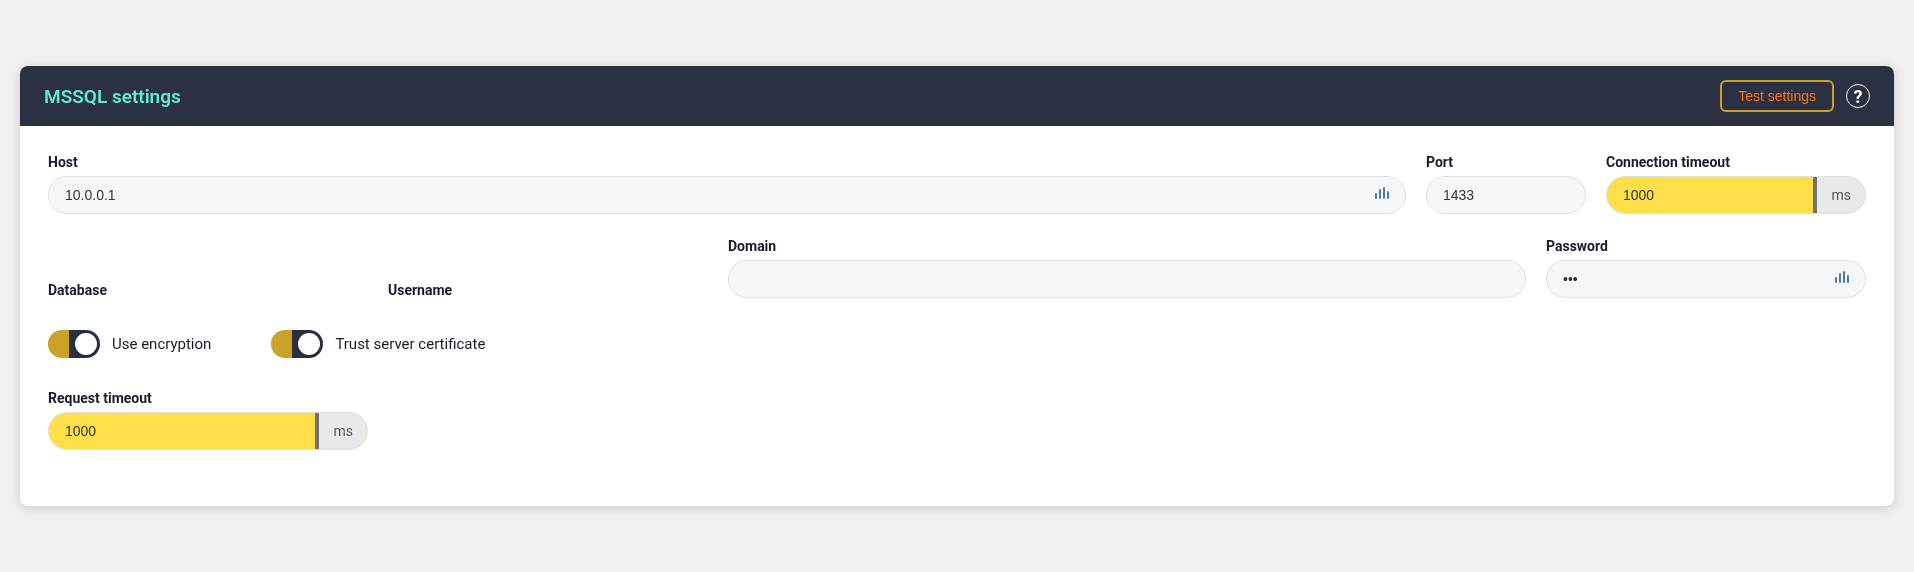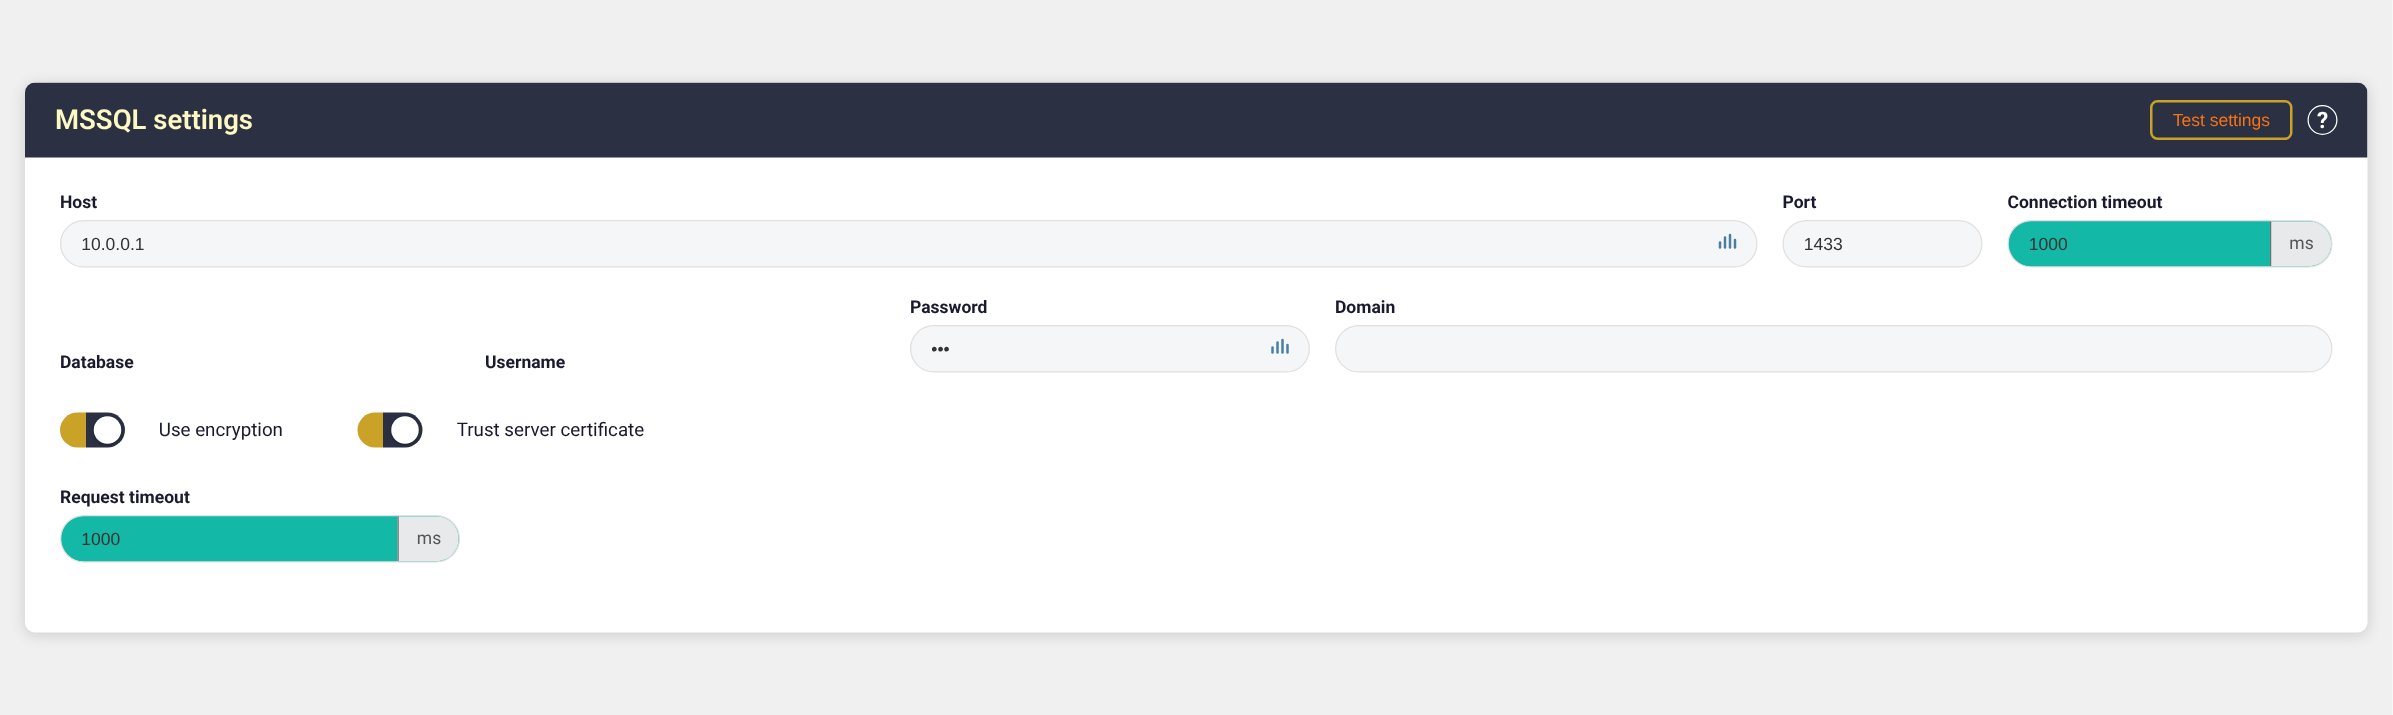--- a/index.html
+++ b/index.html
@@ -25,22 +25,22 @@
 
     .header {
       background: #2b3142;
       display: flex;
       align-items: center;
       justify-content: space-between;
       padding: 14px 24px;
     }
 
     .header-title {
-      color: #fef9c3;
-      font-size: 22px;
+      color: #5eead4;
+      font-size: 19px;
       font-weight: 600;
     }
 
     .header-right {
       display: flex;
       align-items: center;
       gap: 12px;
     }
 
     .test-settings-btn {
@@ -137,42 +137,42 @@
       border-radius: 20px;
       padding: 10px 44px 10px 16px;
       font-size: 14px;
       color: #333;
       outline: none;
     }
 
     .input-with-suffix {
       display: flex;
       align-items: flex-end;
-      background: #14b8a6;
+      background: #fde047;
       border: 1px solid #e0e0e0;
       border-radius: 20px;
       overflow: hidden;
     }
 
     .input-with-suffix input {
       flex: 1;
       background: transparent;
       border: none;
       padding: 10px 16px;
       font-size: 14px;
       color: #333;
       outline: none;
     }
 
     .input-suffix {
       padding: 10px 14px;
       font-size: 14px;
       color: #555;
       background: #e8e9eb;
-      border-left: 1px solid #737373;
+      border-left: 4px solid #737373;
     }
 
     .sparkline-icon {
       position: absolute;
       right: 14px;
       color: #4a7fa5;
       font-size: 16px;
       pointer-events: none;
     }
 
@@ -185,21 +185,21 @@
       display: flex;
       gap: 60px;
       align-items: center;
       margin-bottom: 24px;
       padding: 8px 0;
     }
 
     .toggle-item {
       display: flex;
       align-items: center;
-      gap: 27px;
+      gap: 12px;
     }
 
     .toggle-label {
       font-size: 15px;
       color: #1a1a2e;
     }
 
     
     .toggle {
       position: relative;
@@ -289,41 +289,41 @@
 
     <div class="form-row">
       <div class="form-group database">
         <label>Database</label>
       </div>
 
       <div class="form-group username">
         <label>Username</label>
       </div>
 
+      <div class="form-group domain">
+        <label>Domain</label>
+        <div class="input-wrapper">
+          <input type="text" value="" style="padding-right: 16px;">
+        </div>
+      </div>
+
       <div class="form-group password">
         <label>Password</label>
         <div class="input-wrapper">
           <input type="password" value="abc" style="">
           <span class="sparkline-icon">
             <svg viewBox="0 0 18 18" fill="none" xmlns="http://www.w3.org/2000/svg">
               <rect x="1" y="9" width="2" height="6" rx="1" fill="#4a7fa5"></rect>
               <rect x="5" y="5" width="2" height="10" rx="1" fill="#4a7fa5"></rect>
               <rect x="9" y="3" width="2" height="12" rx="1" fill="#4a7fa5"></rect>
               <rect x="13" y="7" width="2" height="8" rx="1" fill="#4a7fa5"></rect>
             </svg>
           </span>
         </div>
       </div>
-
-      <div class="form-group domain">
-        <label>Domain</label>
-        <div class="input-wrapper">
-          <input type="text" value="" style="padding-right: 16px;">
-        </div>
-      </div>
     </div>
 
     <div class="toggle-row">
 
       <div class="toggle-item">
         <label class="toggle">
           <input type="checkbox" checked="" style="">
           <div class="toggle-track on-left"></div>
           <div class="toggle-thumb right"></div>
         </label>

